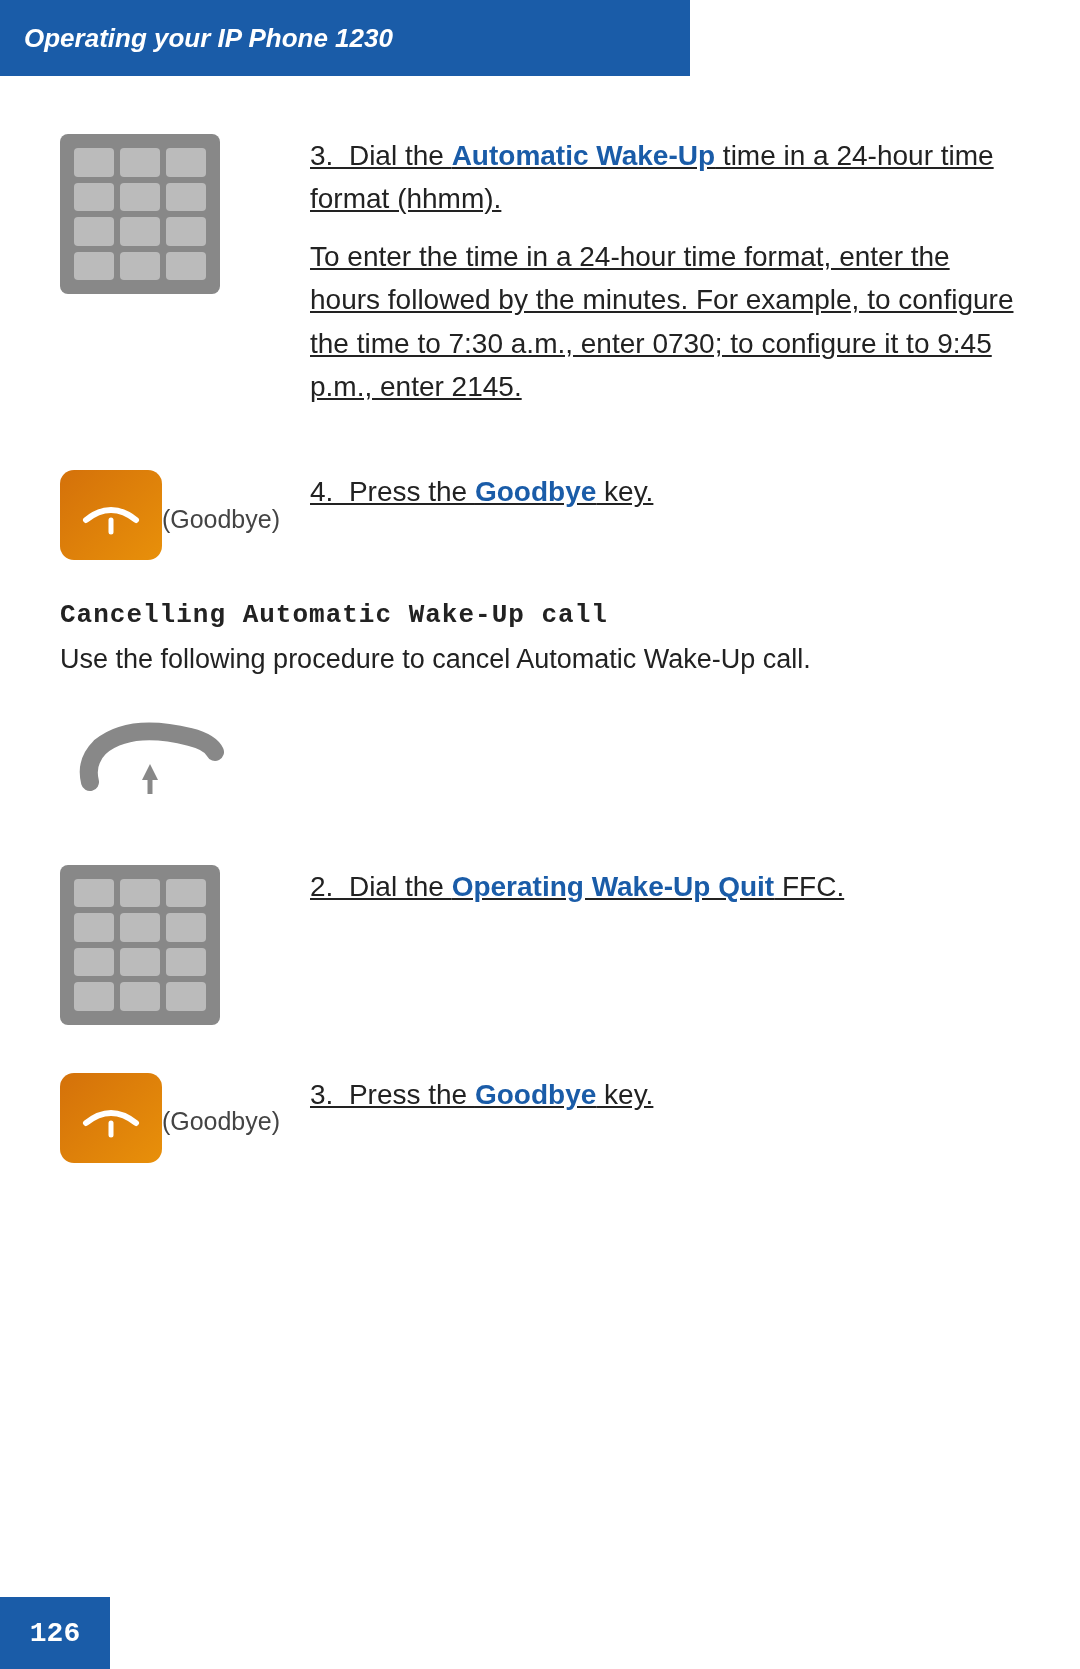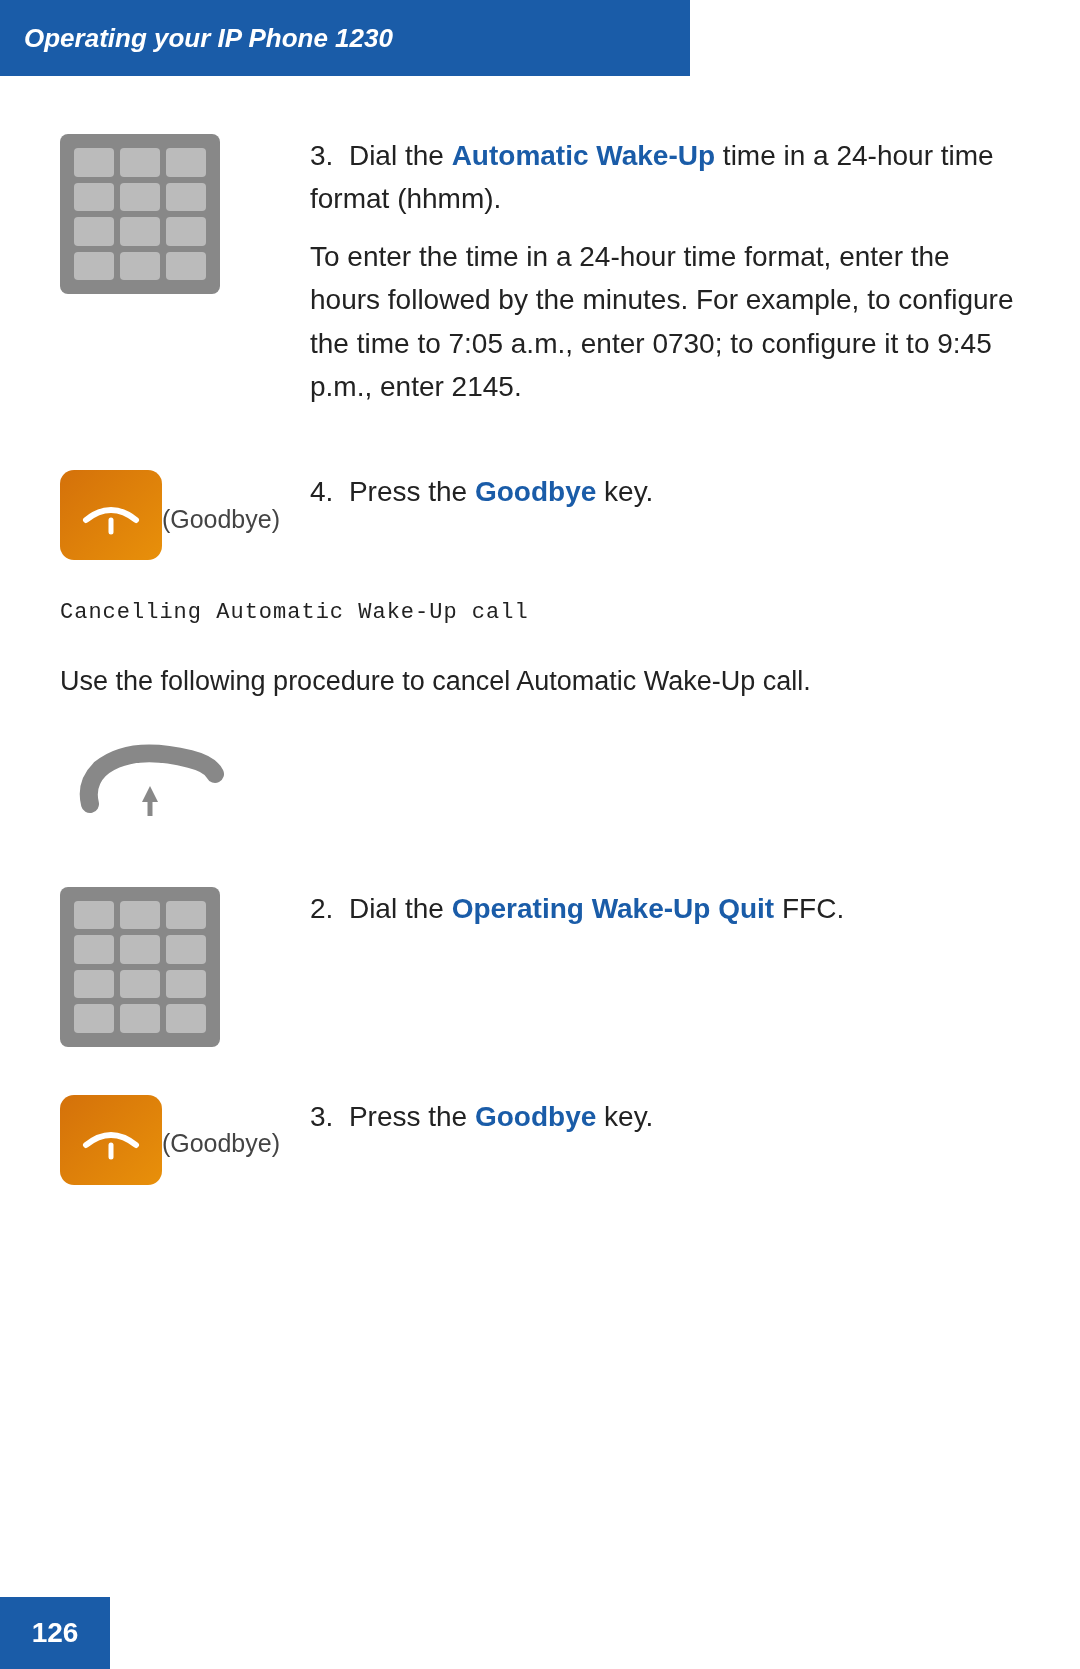--- a/index.html
+++ b/index.html
@@ -37,20 +37,21 @@
       width: 110px;
       height: 72px;
       display: flex;
       align-items: center;
       justify-content: center;
     }
     .page-number-box span {
       color: #ffffff;
       font-size: 28px;
       font-weight: bold;
+      font-family: Liberation Mono, monospace;
     }
 
     
     .content {
       padding: 0 60px 100px 60px;
     }
 
     
     .step-row {
       display: flex;
@@ -64,34 +65,35 @@
       display: flex;
       align-items: center;
       padding-top: 8px;
     }
 
     .step-text {
       flex: 1;
       padding-left: 30px;
       padding-top: 8px;
       line-height: 1.5;
+      text-decoration: underline;
     }
 
     
     .blue-bold {
       color: #1a5ca8;
       font-weight: bold;
     }
 
     
     .section-title {
       font-family: 'Courier New', Courier, monospace;
-      font-size: 22px;
-      font-weight: normal;
-      margin-bottom: 36px;
+      font-size: 26px;
+      font-weight: bold;
+      margin-bottom: 9px;
       margin-top: 40px;
       letter-spacing: 1px;
     }
 
     .section-intro {
       font-size: 27px;
       margin-bottom: 19px;
       line-height: 1.5;
     }
 
@@ -176,21 +178,21 @@
         <div class="key"></div>
           <div class="key"></div>
           <div class="key"></div>
         <div class="key"></div>
           <div class="key"></div>
           <div class="key"></div>
       </div>
     </div>
     <div class="step-text">
       <p class="step-para">3.&nbsp;&nbsp;Dial the <span class="blue-bold">Automatic Wake-Up</span> time in a 24-hour time format (hhmm).</p>
-      <p class="step-para">To enter the time in a 24-hour time format, enter the hours followed by the minutes. For example, to configure the time to 7:05 a.m., enter 0730; to configure it to 9:45 p.m., enter 2145.</p>
+      <p class="step-para">To enter the time in a 24-hour time format, enter the hours followed by the minutes. For example, to configure the time to 7:30 a.m., enter 0730; to configure it to 9:45 p.m., enter 2145.</p>
     </div>
   </div>
 
   <div class="step-row">
     <div class="step-image">
       <div class="img-goodbye">
         <svg viewBox="0 0 70 50" xmlns="http://www.w3.org/2000/svg">
           <path d="M10,30 Q35,10 60,30" stroke="white" stroke-width="6" fill="none" stroke-linecap="round"></path>
           <line x1="35" y1="30" x2="35" y2="42" stroke="white" stroke-width="5" stroke-linecap="round"></line>
         </svg>

